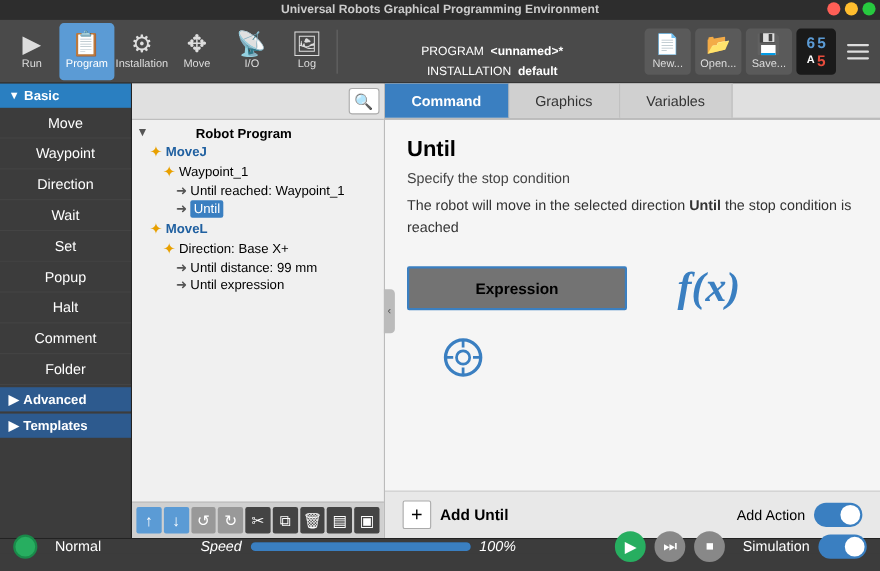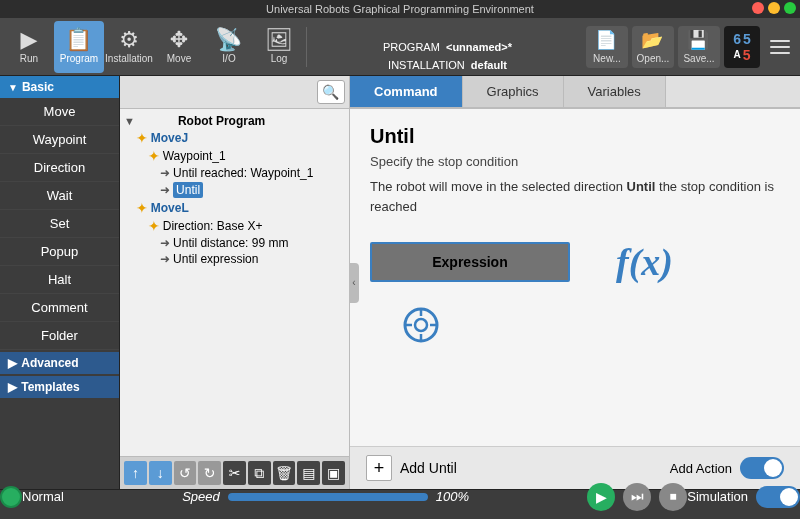--- a/index.html
+++ b/index.html
@@ -8,20 +8,21 @@
     
     #titlebar {
       background: #2d2d2d;
       height: 18px;
       display: flex;
       align-items: center;
       justify-content: center;
       font-size: 11px;
       color: #ccc;
       position: relative;
+      font-weight: bold;
     }
     #titlebar .win-controls {
       position: absolute;
       right: 4px;
       top: 2px;
       display: flex;
       gap: 4px;
     }
     .win-btn {
       width: 12px; height: 12px; border-radius: 50%; display: inline-block;
@@ -321,21 +322,21 @@
       border: 1px solid #aaa;
       display: flex;
       align-items: center;
       justify-content: center;
       font-size: 18px;
       cursor: pointer;
       border-radius: 2px;
     }
     .add-label {
       font-size: 14px;
-      font-weight: normal;
+      font-weight: bold;
     }
     .add-action-area {
       display: flex;
       align-items: center;
       gap: 8px;
     }
     .add-action-label { font-size: 13px; }
 
     
     .toggle {
@@ -376,21 +377,22 @@
     }
     .tree-tb-btn.dark { background: #444; }
     .tree-tb-btn.light { background: #999; }
 
     
     #statusbar {
       height: 14px;
       background: #3c3c3c;
       display: flex;
       align-items: center;
-      padding: 0 0;
+      padding: 0 12px;
+      gap: 16px;
       border-top: 1px solid #222;
     }
     .status-indicator {
       width: 22px; height: 22px;
       background: #27ae60;
       border-radius: 50%;
       border: 2px solid #1a8a4a;
     }
     .status-label {
       color: #fff;

